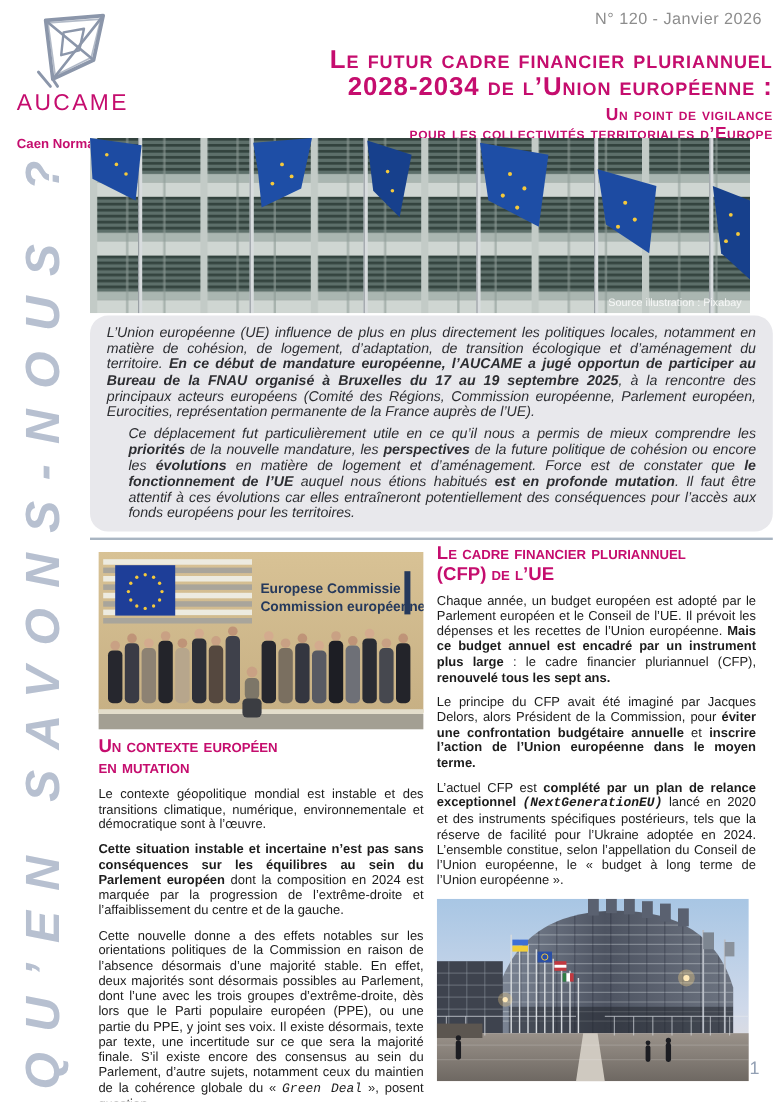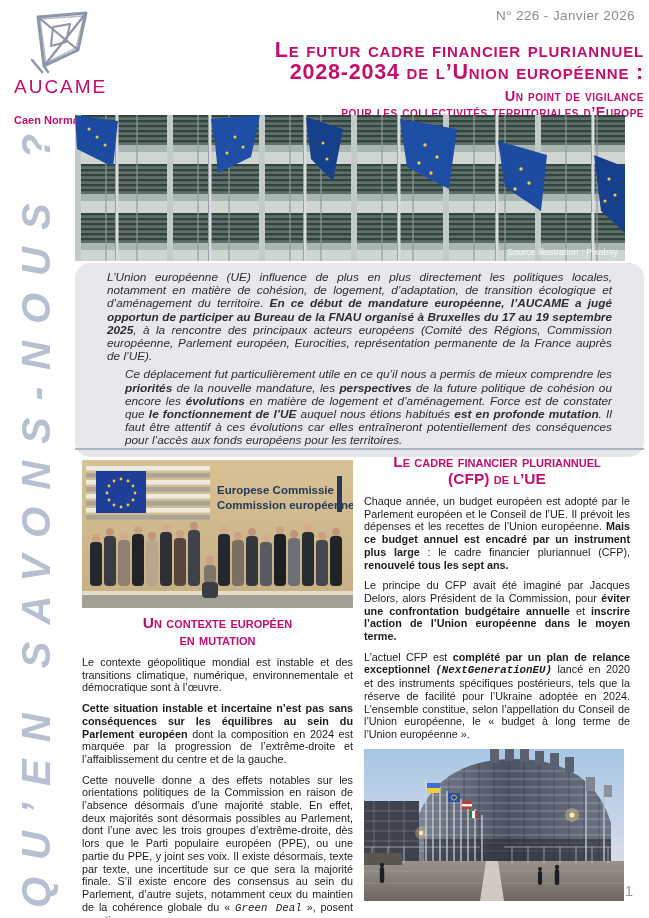--- a/index.html
+++ b/index.html
@@ -29,47 +29,47 @@
     position:absolute;left:14px;top:908px;transform:rotate(-90deg);transform-origin:0 0;
     white-space:nowrap;font-style:italic;font-weight:700;font-size:40px;letter-spacing:17px;
     color:var(--watermark);
   }
   
   .photo-top{position:absolute;left:75px;top:115px;width:550px;height:103px;text-align:center;}
   .photo-top svg,.photo svg{display:block;}
   
   .intro{
     position:absolute;left:75px;top:263px;width:569px;box-sizing:border-box;
-    background:#e8e8ec;border-radius:15px;padding:8px 32px 9px;
+    background:#e8e8ec;border-radius:15px;padding:8px 14px 9px;
     font-style:italic;font-size:11.8px;line-height:13.2px;color:#2c2d31;text-align:justify;
   }
   .intro p{margin:0;}
   .intro p + p{margin-top:5px;margin-left:18px;}
   .divider{position:absolute;left:75px;top:448px;width:569px;height:2px;background:#a9b5c2;}
   
   .col{position:absolute;font-size:10.8px;line-height:12.7px;color:var(--body-ink);text-align:justify;}
   .col-left{left:82px;top:458px;width:271px;}
   .col-right{left:364px;top:454px;width:266px;}
   .col p{margin:0 0 8px;}
   .col-head{
     color:var(--accent);font-variant:small-caps;font-weight:700;
-    font-size:15.5px;line-height:16.5px;text-align:center;margin:0 0 8px;
+    font-size:15.5px;line-height:16.5px;text-align:left;margin:0 0 8px;
   }
   .col-left .col-head{margin-top:7px;}
   .b{font-weight:bold;}
   .i{font-style:italic;font-family:Liberation Mono, monospace;}
   .photo{margin-top:8px;}
   .pagenum{position:absolute;right:16px;top:882px;font-size:15px;color:#93a0b4;}
 </style>
 </head>
 <body>
 
 <div class="page">
 
-  <div class="issue">N° 226 - Janvier 2026</div>
+  <div class="issue">N° 120 - Janvier 2026</div>
 
   <div class="logo">
     <span>
       <svg width="74" height="64" viewBox="0 0 74 64">
         <g fill="none" stroke="#8b96aa" stroke-linecap="round" stroke-linejoin="round">
           <path d="M16,7 L64,3 L56,40 L22,56 Z" stroke-width="3"></path>
           <path d="M18,9 L62,6 L54,38 L24,53 Z" stroke-width="1.4" opacity=".65"></path>
           <path d="M16,7 L56,40 M64,3 L22,56" stroke-width="2.2"></path>
           <path d="M31,17 L48,14 L44,32 L29,36 Z" stroke-width="2"></path>
           <path d="M10,50 L20,62 M22,56 L26,62" stroke-width="2.4"></path>

